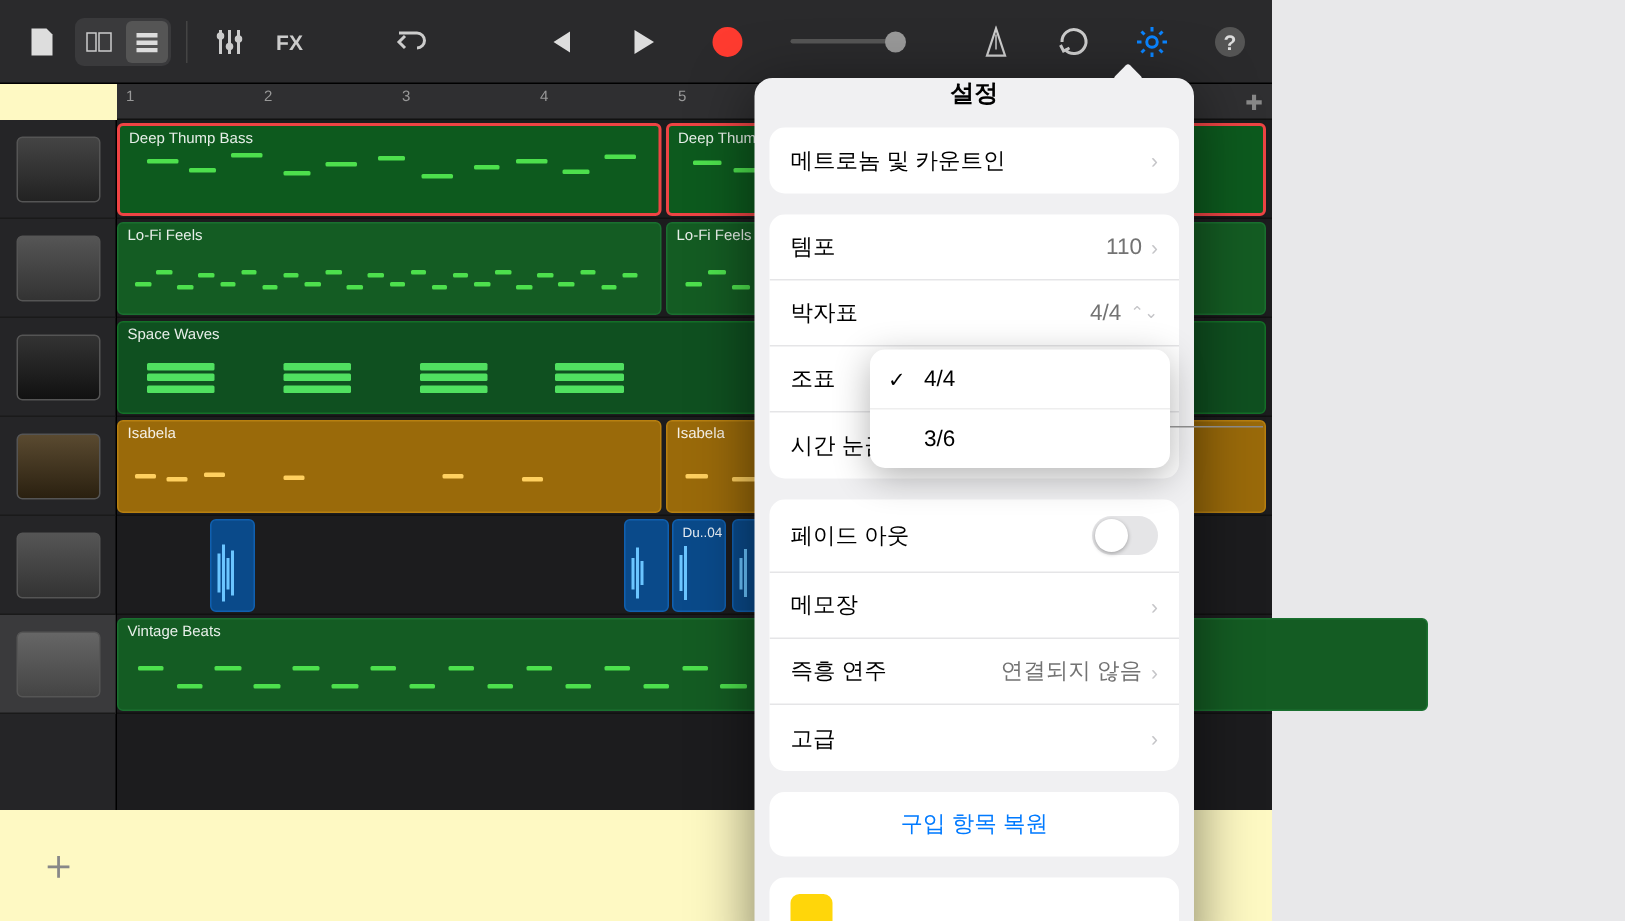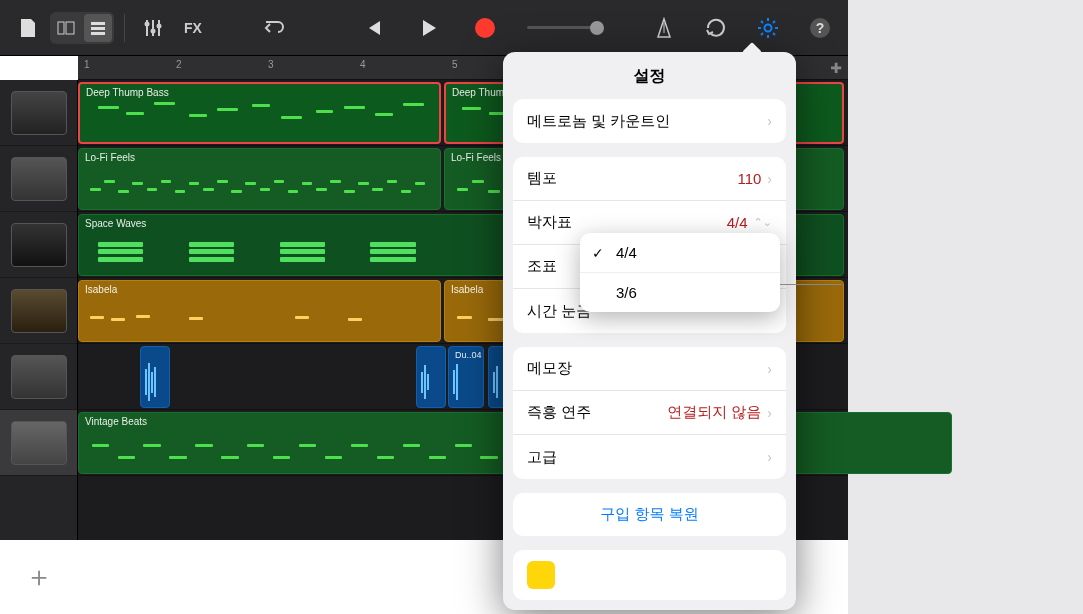--- a/index.html
+++ b/index.html
@@ -1,17 +1,17 @@
 <!DOCTYPE html>
 <html><head>
 <meta charset="utf-8">
 <style>
 * { margin: 0; padding: 0; box-sizing: border-box; font-family: -apple-system, "Helvetica Neue", Arial, sans-serif; }
 body { width: 1083px; height: 614px; background: #000; overflow: hidden; position: relative; }
-.canvas { width: 848px; height: 614px; background: #ffffff; position: relative; }
+.canvas { width: 848px; height: 614px; background: #fef9c3; position: relative; }
 .toolbar { height: 56px; background: #2a2a2c; display: flex; align-items: center; padding: 0 10px; gap: 4px; border-bottom: 1px solid #000; }
 .tb-btn { width: 36px; height: 36px; display: flex; align-items: center; justify-content: center; color: #ccc; border-radius: 4px; cursor: pointer; }
 .tb-sep { width: 1px; height: 28px; background: #444; margin: 0 6px; }
 .tb-group { display: flex; align-items: center; gap: 4px; }
 .transport { margin-left: 60px; display: flex; align-items: center; gap: 20px; }
 .rec-dot { width: 20px; height: 20px; border-radius: 50%; background: #ff3b30; }
 .vol-track { width: 70px; height: 3px; background: #555; border-radius: 2px; margin-left: 20px; position: relative; }
 .vol-knob { width: 14px; height: 14px; border-radius: 50%; background: #999; position: absolute; right: -7px; top: -5.5px; }
 .tb-right { margin-left: auto; display: flex; align-items: center; gap: 16px; }
 .gear-active { color: #0a84ff !important; }
@@ -37,25 +37,25 @@
 .region.yellow .note { background: #ffd060; }
 .region.green3 .note { background: #50e060; height: 4px; }
 .wave { position: absolute; inset: 14px 4px 4px 4px; display: flex; align-items: center; }
 .wave-bar { width: 2px; background: #6bc5ff; margin-right: 1px; }
 .footer { position: absolute; bottom: 0; left: 0; width: 78px; height: 74px; display: flex; align-items: center; justify-content: center; }
 .add-btn { width: 32px; height: 32px; display: flex; align-items: center; justify-content: center; color: #888; font-size: 28px; }
 
 
 .popover { position: absolute; left: 503px; top: 52px; width: 293px; background: #f0f0f2; border-radius: 12px; box-shadow: 0 8px 40px rgba(0,0,0,0.5); z-index: 100; padding-bottom: 10px; }
 .pop-arrow { position: absolute; top: -7px; left: 242px; width: 14px; height: 14px; background: #f0f0f2; transform: rotate(45deg); border-radius: 2px; }
-.pop-title { text-align: center; font-size: 16px; font-weight: 600; color: #000; padding: 14px 0 12px; }
+.pop-title { text-align: center; font-size: 16px; font-weight: 600; color: #000; padding: 0 0 12px; }
 .pop-section { margin: 0 10px 14px; background: #fff; border-radius: 10px; overflow: hidden; }
 .pop-row { display: flex; align-items: center; padding: 11px 14px; border-bottom: 1px solid #e5e5e7; font-size: 15px; color: #000; min-height: 44px; }
 .pop-row:last-child { border-bottom: none; }
-.pop-row .val { margin-left: auto; color: #b91c1c; font-size: 15px; }
+.pop-row .val { margin-left: auto; color: #737373; font-size: 15px; }
 .pop-row .chev { margin-left: 6px; color: #c5c5c8; font-size: 14px; }
 .toggle { width: 44px; height: 26px; background: #e5e5e7; border-radius: 13px; margin-left: auto; position: relative; }
 .toggle-knob { width: 22px; height: 22px; background: #fff; border-radius: 50%; position: absolute; top: 2px; left: 2px; box-shadow: 0 1px 3px rgba(0,0,0,0.3); }
 .restore-btn { text-align: center; color: #007aff; font-size: 15px; padding: 12px; background: #fff; margin: 0 10px 14px; border-radius: 10px; }
 .help-row { display: flex; align-items: center; gap: 12px; padding: 11px 14px; background: #fff; margin: 0 10px; border-radius: 10px; font-size: 15px; }
 .help-icon { width: 28px; height: 28px; background: #ffd60a; border-radius: 6px; display: flex; align-items: center; justify-content: center; }
 
 
 .dropdown { position: absolute; left: 580px; top: 233px; width: 200px; background: #fff; border-radius: 10px; box-shadow: 0 6px 24px rgba(0,0,0,0.3); z-index: 200; overflow: hidden; }
 .dd-item { display: flex; align-items: center; padding: 11px 14px 11px 36px; border-bottom: 1px solid #eee; font-size: 15px; color: #000; position: relative; }
@@ -384,20 +384,26 @@
     <div class="pop-row">
       <span>조표</span>
     </div>
     <div class="pop-row">
       <span>시간 눈금</span>
     </div>
   </div>
 
   <div class="pop-section">
     <div class="pop-row">
+      <span>페이드 아웃</span>
+      <div class="toggle">
+          <div class="toggle-knob"></div>
+        </div>
+    </div>
+    <div class="pop-row">
       <span>메모장</span>
       <span class="chev" style="margin-left:auto">›</span>
     </div>
     <div class="pop-row">
       <span>즉흥 연주</span>
       <span class="val">연결되지 않음</span>
       <span class="chev">›</span>
     </div>
     <div class="pop-row">
       <span>고급</span>

